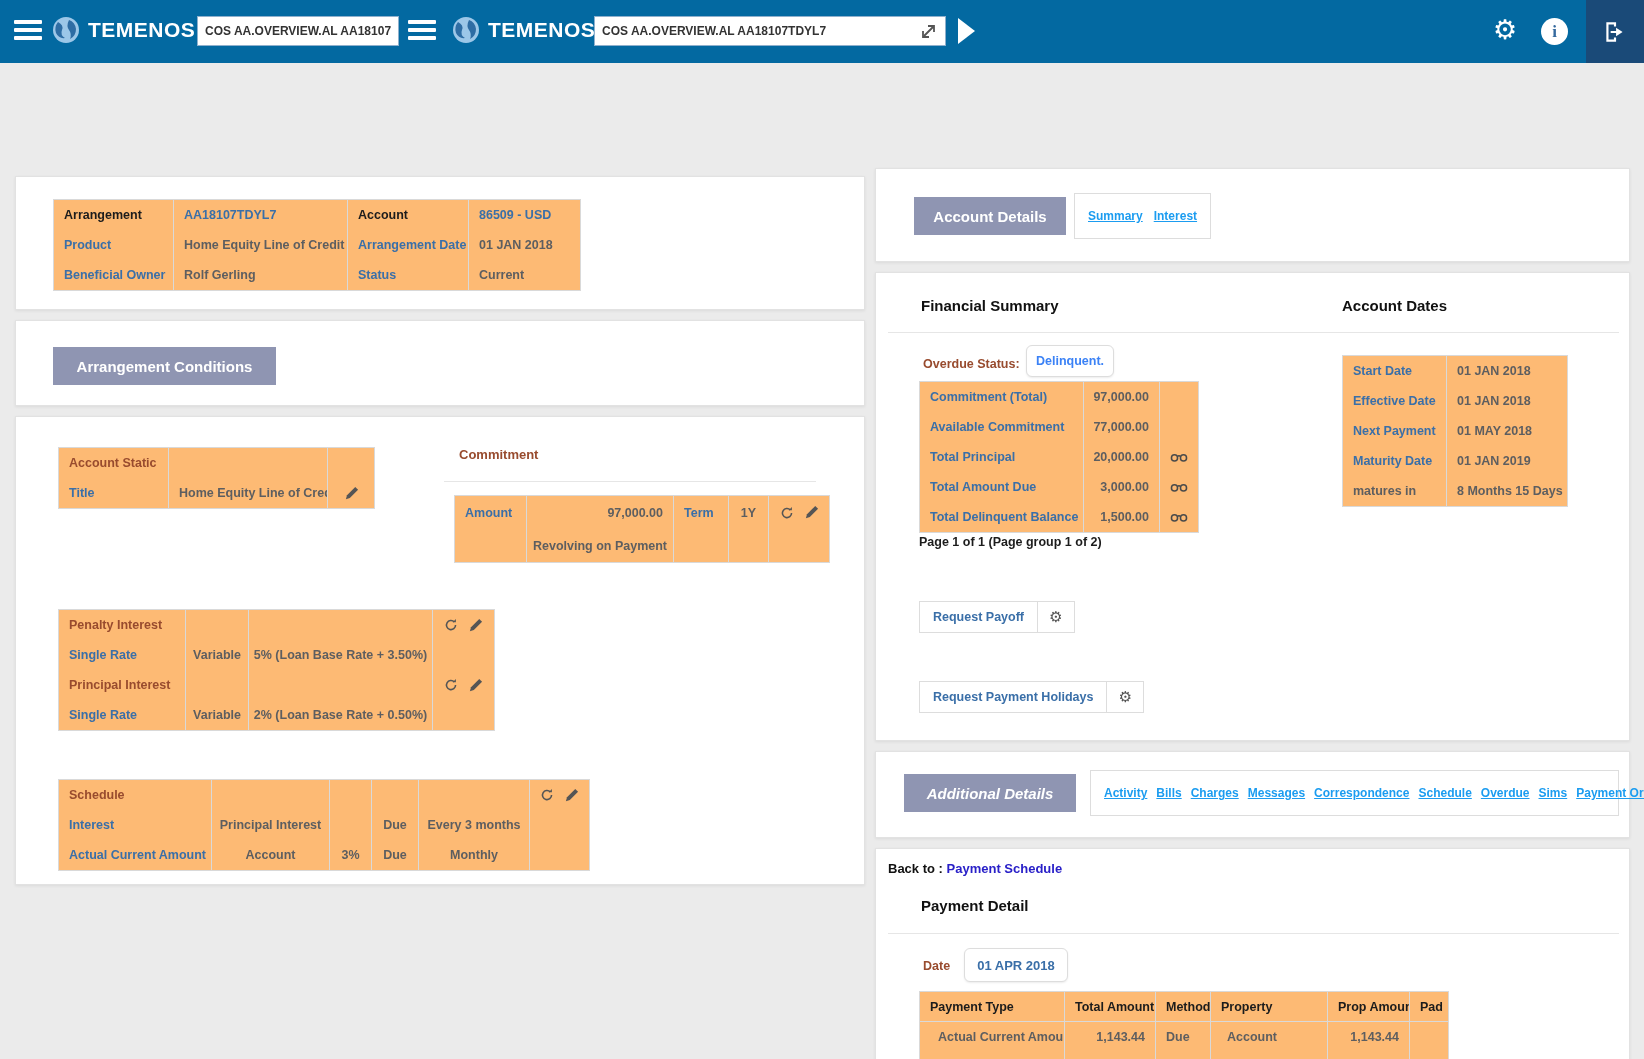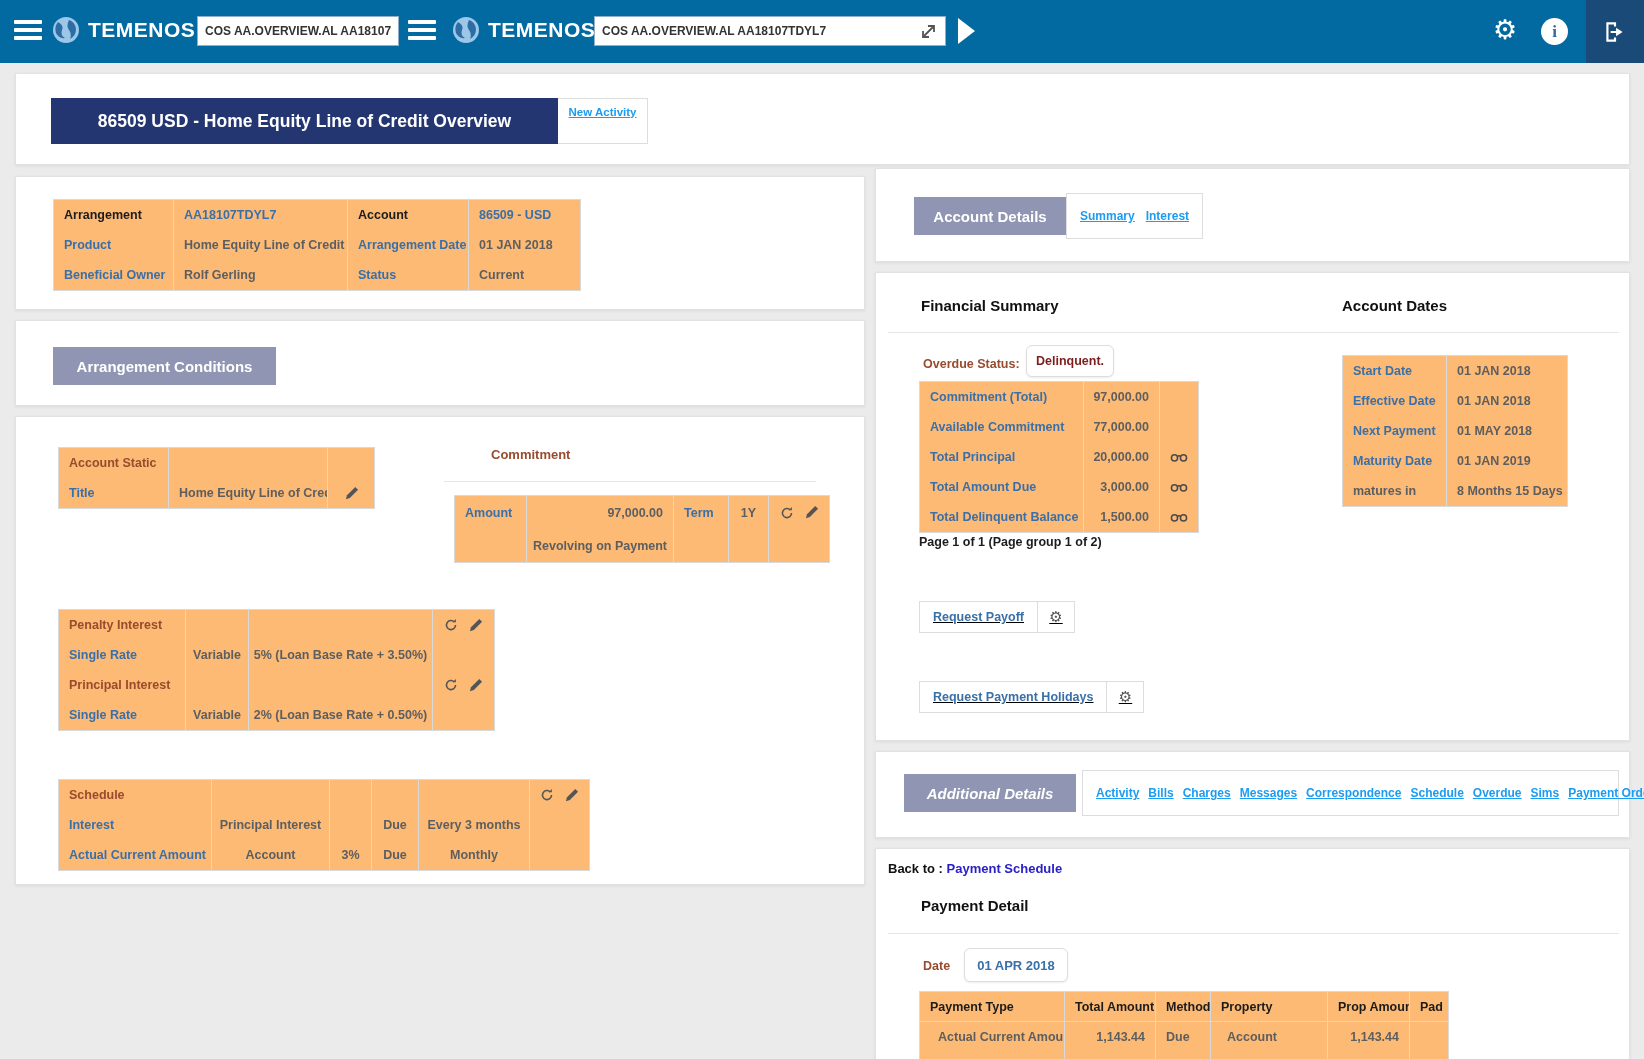--- a/index.html
+++ b/index.html
@@ -33,21 +33,21 @@
   #card-acct  { left:875px; top:168px; width:755px; height:94px; }
   #card-fin   { left:875px; top:272px; width:755px; height:469px; }
   #card-addl  { left:875px; top:751px; width:755px; height:87px; }
   #card-pay   { left:875px; top:848px; width:755px; height:215px; border-bottom:none; }
 
   
   .phead { position:absolute; background:#8f95b2; color:#fff; font-weight:bold; font-size:15px; display:flex; align-items:center; justify-content:center; white-space:nowrap; }
   #ph-cond { left:37px; top:26px; width:223px; height:38px; }
   #ph-acct { left:38px; top:28px; width:152px; height:38px; }
   #ph-addl { left:28px; top:22px; width:172px; height:38px;font-style:italic; }
-  .tabsbox { position:absolute; border:1px solid #ddd; background:#fff; display:flex; align-items:center; gap:11px; padding:0 13px; font-size:12px; }
+  .tabsbox { position:absolute; border:1px solid #ddd; background:#fff; display:flex; align-items:center; gap:11px; padding:0 13px; font-size:12px;margin-left:8px; }
   #tabs-cond { left:260px; top:22px; height:46px; }
   #tabs-acct { left:190px; top:24px; height:46px; }
   #links-addl { left:206px; top:18px; right:10px; height:46px; gap:9px; white-space:nowrap; }
   .azlink { color:#1b9cf0; font-weight:bold; text-decoration:underline; cursor:pointer; }
   .hline { position:absolute; height:1px; background:#e6e6e6; }
   .sect { position:absolute; font-size:15px; font-weight:bold; color:#111; white-space:nowrap; }
 
   .tbl { position:absolute; display:grid; border:1px solid #d9d9d9; background:#fdba74; }
   .tbl > div { display:flex; align-items:center; padding:0 10px; font-size:12.5px; font-weight:bold; white-space:nowrap; overflow:hidden; }
   .cb { border-right:1px solid #d9d9d9; }
@@ -57,34 +57,34 @@
   .lb { color:#3a6fa8; }
   .lm { color:#984b2e; }
   .v  { color:#5d5e60; }
   .bk { color:#1c1c1c; }
   .big  { font-size:15px; }
   .bigv { font-size:16px; color:#3a6fa8; }
   .icons { display:flex; gap:10px; justify-content:center; align-items:center; }
 
   #tbl-arr    { left:37px;  top:22px;  width:528px; grid-template-columns:120px 174px 121px 111px; grid-auto-rows:30px; }
   #tbl-static { left:42px;  top:30px;  width:317px; grid-template-columns:110px 159px 46px; grid-auto-rows:30px; }
-  #commit-head{ position:absolute; left:443px; top:30px; font-size:13px; font-weight:bold; color:#984b2e;margin-left:32px; }
+  #commit-head{ position:absolute; left:443px; top:30px; font-size:13px; font-weight:bold; color:#984b2e; }
   #hl-commit  { left:428px; top:64px; width:372px; }
   #tbl-commit { left:438px; top:78px;  width:376px; grid-template-columns:72px 147px 55px 40px 60px; grid-auto-rows:33px; }
   #tbl-pen    { left:42px;  top:192px; width:437px; grid-template-columns:127px 63px 184px 61px; grid-auto-rows:30px; }
   #tbl-sched  { left:42px;  top:362px; width:532px; grid-template-columns:153px 118px 42px 47px 111px 59px; grid-auto-rows:30px; }
 
   #fs-title { left:45px; top:24px; }
   #ad-title { left:466px; top:24px; }
   #hl-fin   { left:12px; top:59px; width:731px; }
   #overdue-lbl { position:absolute; left:47px; top:84px; font-size:12.5px; font-weight:bold; color:#984b2e; }
-  #delinq-box { position:absolute; left:150px; top:72px; width:88px; height:32px; border:1px solid #ddd; border-radius:6px; background:#fff; box-shadow:0 1px 2px rgba(0,0,0,.08); display:flex; align-items:center; justify-content:center; font-size:12.5px; font-weight:bold; color:#7f1d1d; }
+  #delinq-box { position:absolute; left:150px; top:72px; width:88px; height:32px; border:1px solid #ddd; border-radius:6px; background:#fff; box-shadow:0 1px 2px rgba(0,0,0,.08); display:flex; align-items:center; justify-content:center; font-size:12.5px; font-weight:bold; color:#3b82f6; }
   #tbl-fs { left:43px; top:108px; width:280px; grid-template-columns:164px 76px 38px; grid-auto-rows:30px; }
   #fs-page { position:absolute; left:43px; top:262px; font-size:12.5px; font-weight:bold; color:#1c1c1c; }
-  .reqbtn { position:absolute; height:32px; border:1px solid #ddd; background:#fff; display:flex; align-items:stretch; cursor:pointer;text-decoration:underline; }
+  .reqbtn { position:absolute; height:32px; border:1px solid #ddd; background:#fff; display:flex; align-items:stretch; cursor:pointer; }
   .reqbtn .lblpart { display:flex; align-items:center; padding:0 13px; color:#3a6fa8; font-weight:bold; font-size:12.5px; white-space:nowrap; }
   .reqbtn .gearpart { display:flex; align-items:center; justify-content:center; width:37px; border-left:1px solid #ddd; color:#555; font-size:15px; font-family:"DejaVu Sans",sans-serif; }
   #btn-payoff { left:43px; top:328px; }
   #btn-holidays { left:43px; top:408px; }
   #tbl-ad { left:466px; top:82px; width:226px; grid-template-columns:104px 120px; grid-auto-rows:30px; }
 
   #backto { position:absolute; left:12px; top:12px; font-size:13px; font-weight:bold; color:#111; }
   #backlink { color:#2920c8; font-weight:bold; cursor:pointer; }
   #pay-title { left:45px; top:48px; }
   #hl-pay { left:12px; top:84px; width:731px; }
@@ -141,26 +141,20 @@
     <div class="gear-top">⚙</div>
     <div class="info-top">i</div>
     <div class="darkseg">
       <svg class="ic" width="26" height="26" viewBox="0 0 24 24">
         <path d="M4 3 h9 v4 h-2 V5 H6 v14 h5 v-2 h2 v4 H4 z" fill="#fff"></path>
         <path d="M13 8 l6 4 -6 4 v-3 H8 v-2 h5 z" fill="#fff"></path>
       </svg>
     </div>
   </div>
 
-  <div class="card" id="card-title">
-    <div id="title-box">86509 USD - Home Equity Line of Credit Overview</div>
-    <div id="na-box">
-      <span class="azlink">New Activity</span>
-    </div>
-  </div>
 
   <div class="card" id="card-arr">
     <div class="tbl" id="tbl-arr">
       <div class="bk big cb">Arrangement</div>
       <div class="bigv cb">AA18107TDYL7</div>
       <div class="bk big cb">Account</div>
       <div class="bigv">86509 - USD</div>
       <div class="lb cb">Product</div>
       <div class="v cb">Home Equity Line of Credit</div>
       <div class="lb cb">Arrangement Date</div>

